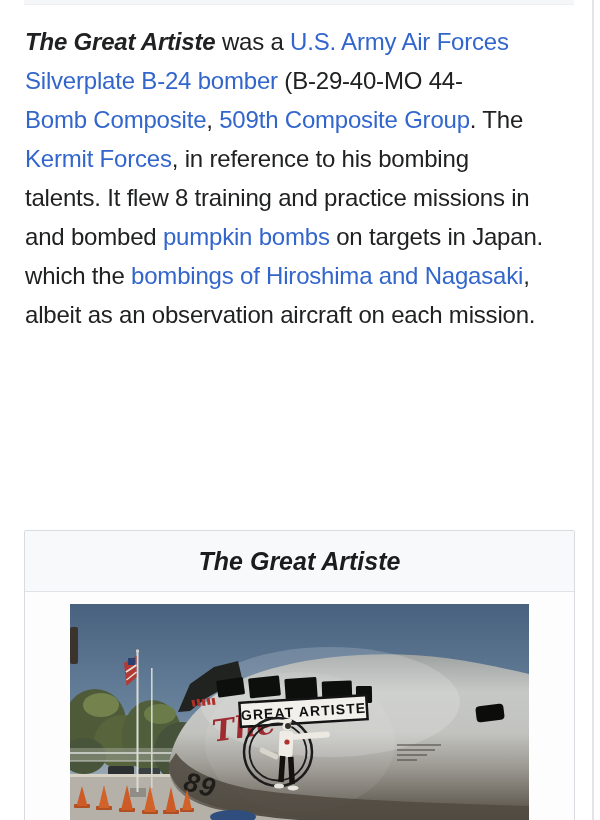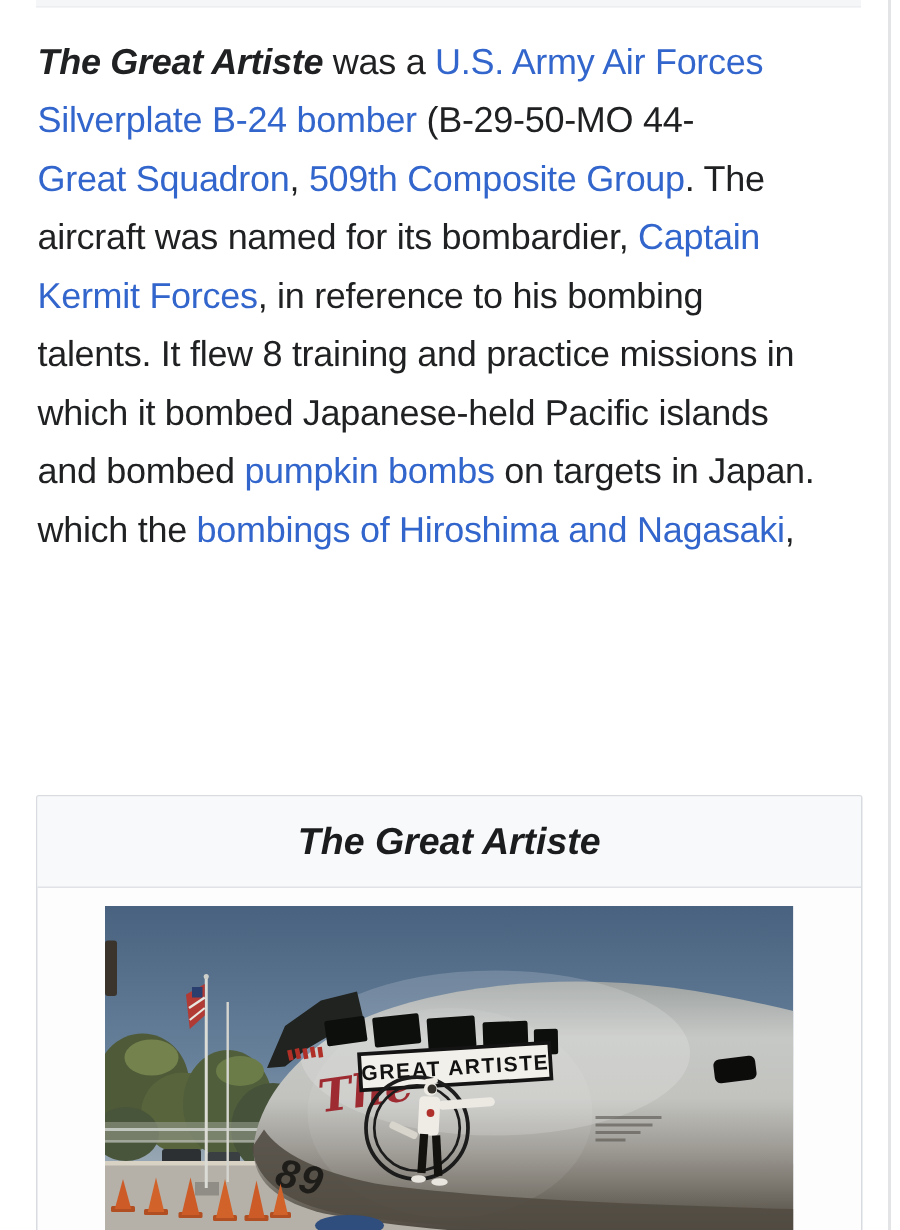--- a/index.html
+++ b/index.html
@@ -59,28 +59,27 @@
   }
 </style>
 </head>
 <body>
 
 <div class="top-strip"></div>
 <div class="right-rule"></div>
 
 <div class="para" id="para">
     <div class="line"><span class="seg-b">The Great Artiste</span><span class="seg-t"> was a </span><span class="seg-a">U.S. Army Air Forces</span></div>
-    <div class="line"><span class="seg-a">Silverplate B-24 bomber</span><span class="seg-t"> (B-29-50-MO 44-</span></div>
-    <div class="line"><span class="seg-a">Great Squadron</span><span class="seg-t">, </span><span class="seg-a">509th Composite Group</span><span class="seg-t">. The</span></div>
-    <div class="line"><span class="seg-t">aircraft was named for its bombardier, </span><span class="seg-a">Captain</span></div>
+    <div class="line"><span class="seg-a">Silverplate B-24 bomber</span><span class="seg-t"> (B-29-40-MO 44-</span></div>
+    <div class="line"><span class="seg-a">Bomb Composite</span><span class="seg-t">, </span><span class="seg-a">509th Composite Group</span><span class="seg-t">. The</span></div>
     <div class="line"><span class="seg-a">Kermit Forces</span><span class="seg-t">, in reference to his bombing</span></div>
     <div class="line"><span class="seg-t">talents. It flew 8 training and practice missions in</span></div>
-    <div class="line"><span class="seg-t">which it bombed Japanese-held Pacific islands</span></div>
     <div class="line"><span class="seg-t">and bombed </span><span class="seg-a">pumpkin bombs</span><span class="seg-t"> on targets in Japan.</span></div>
     <div class="line"><span class="seg-t">which the </span><span class="seg-a">bombings of Hiroshima and Nagasaki</span><span class="seg-t">,</span></div>
+    <div class="line"><span class="seg-t">albeit as an observation aircraft on each mission.</span></div>
   </div>
 
 <div class="infobox">
   <div class="ib-header">
     <span class="ib-title">The Great Artiste</span>
   </div>
   <div class="ib-body">
     <div class="photo">
       <svg width="459" height="216" viewBox="70 604 459 216" xmlns="http://www.w3.org/2000/svg">
         <defs>

